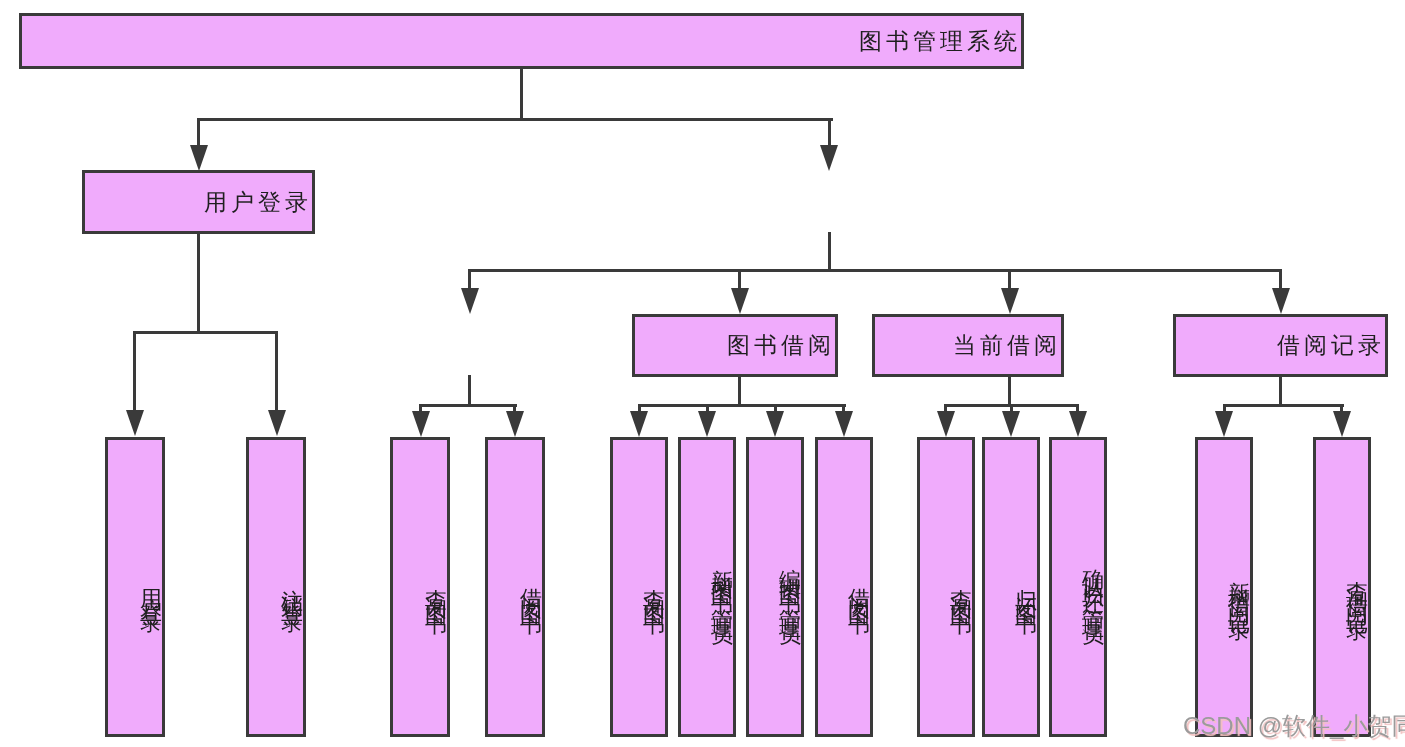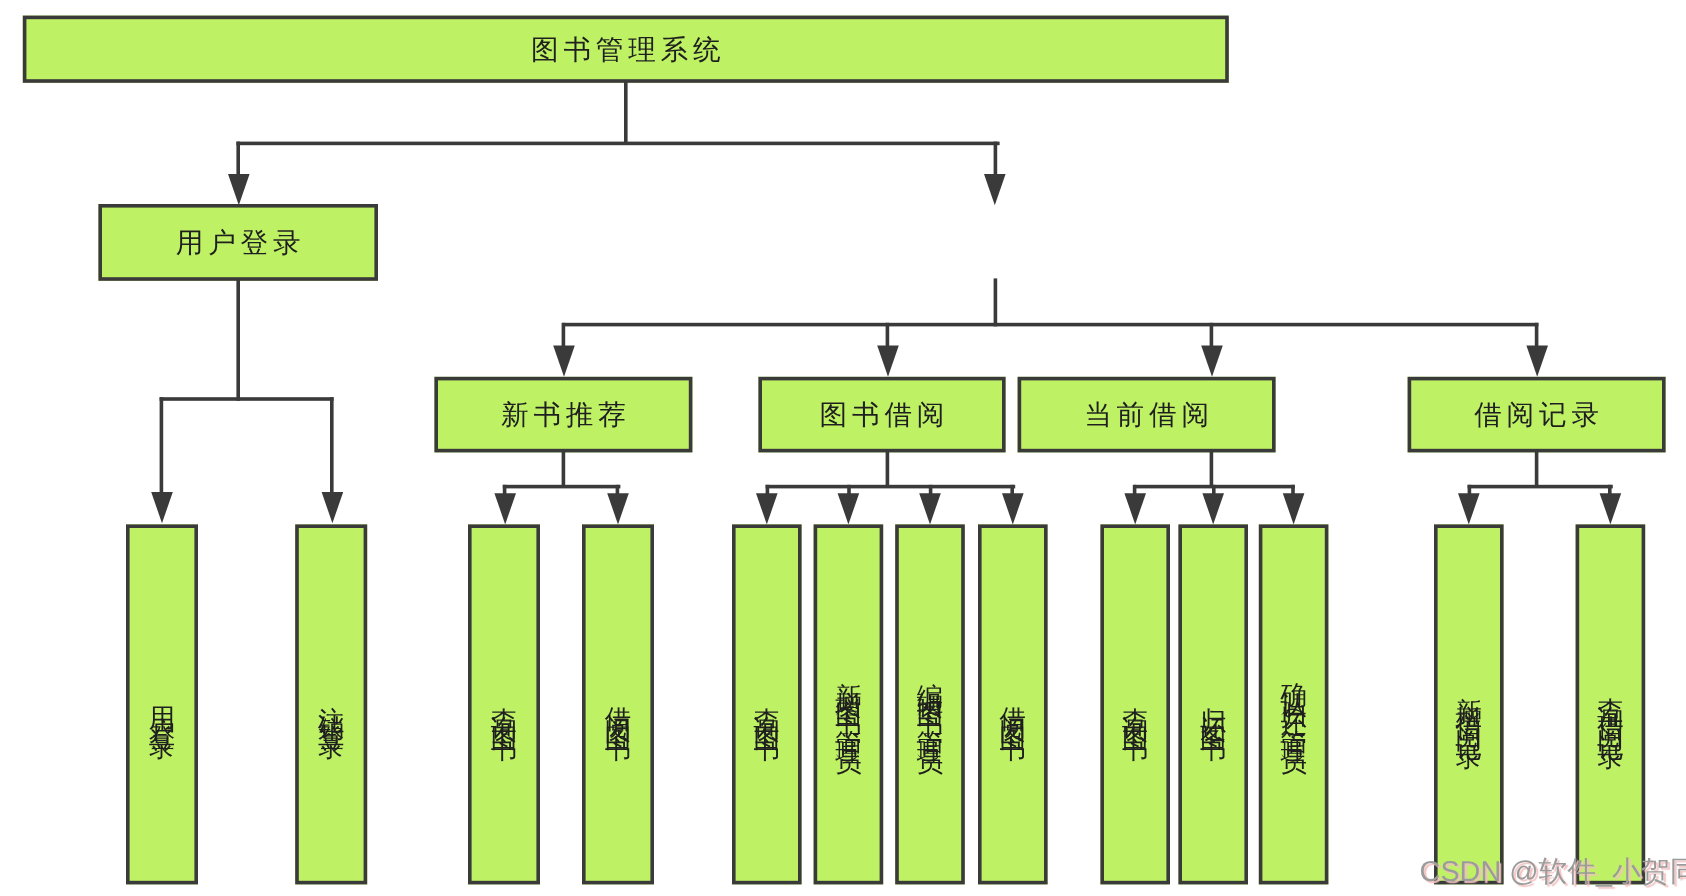--- a/index.html
+++ b/index.html
@@ -12,24 +12,24 @@
     height: 747px;
     background: #ffffff;
     overflow: hidden;
     color: var(--text, #1f1f1f);
   }
 
   
   .box {
     position: absolute;
     border: 3px solid var(--line, #3a3a3a);
-    background: #bef264;
+    background: #f0abfc;
     display: flex;
     align-items: center;
-    justify-content: center;
+    justify-content: flex-end;
   }
   .hlabel {
     font-size: 23px;
     letter-spacing: 4px;
     text-indent: 4px;
     white-space: nowrap;
     color: var(--text, #1f1f1f);
   }
   .leaf .vlabel {
     writing-mode: vertical-rl;
@@ -96,27 +96,24 @@
   <i class="ln" style="left:469px;top:269px;width:813px;height:3px"></i>
   <i class="ln" style="left:468px;top:269px;width:3px;height:22px"></i>
   <i class="ln" style="left:738px;top:269px;width:3px;height:22px"></i>
   <i class="ln" style="left:1008px;top:269px;width:3px;height:22px"></i>
   <i class="ln" style="left:1279px;top:269px;width:3px;height:22px"></i>
   <i class="ar" style="left:461px;top:288px"></i>
   <i class="ar" style="left:731px;top:288px"></i>
   <i class="ar" style="left:1001px;top:288px"></i>
   <i class="ar" style="left:1272px;top:288px"></i>
 
-  <div class="box" style="left:362px;top:314px;width:215px;height:63px">
-    <span class="hlabel">新书推荐</span>
-  </div>
   <div class="box" style="left:632px;top:314px;width:206px;height:63px">
     <span class="hlabel">图书借阅</span>
   </div>
-  <div class="box" style="left:848px;top:314px;width:215px;height:63px">
+  <div class="box" style="left:872px;top:314px;width:192px;height:63px">
     <span class="hlabel">当前借阅</span>
   </div>
   <div class="box" style="left:1173px;top:314px;width:215px;height:63px">
     <span class="hlabel">借阅记录</span>
   </div>
 
   <i class="ln" style="left:468px;top:375px;width:3px;height:31px"></i>
   <i class="ln" style="left:419px;top:404px;width:98px;height:3px"></i>
   <i class="ln" style="left:419px;top:404px;width:3px;height:9px"></i>
   <i class="ln" style="left:513px;top:404px;width:3px;height:9px"></i>

